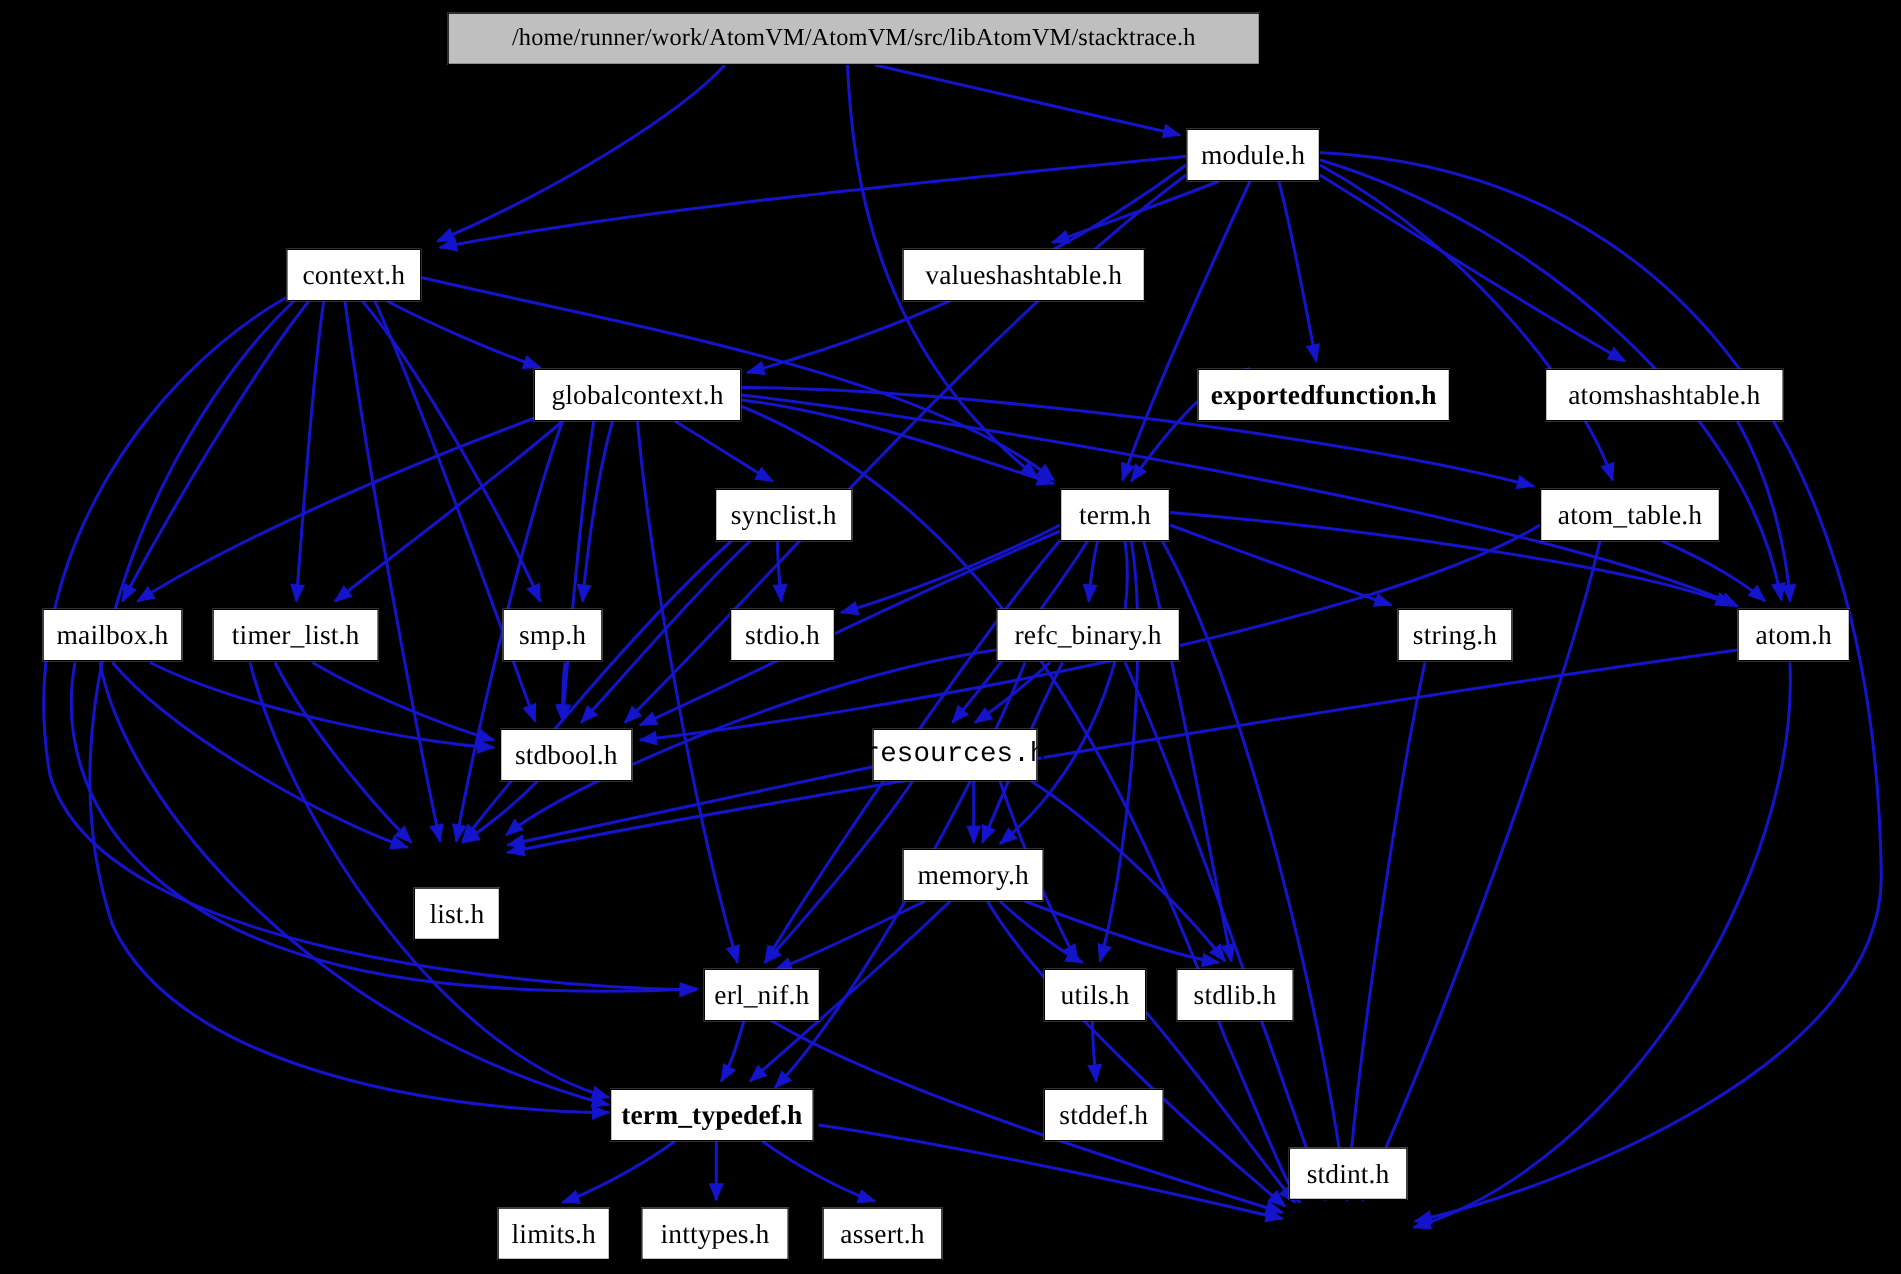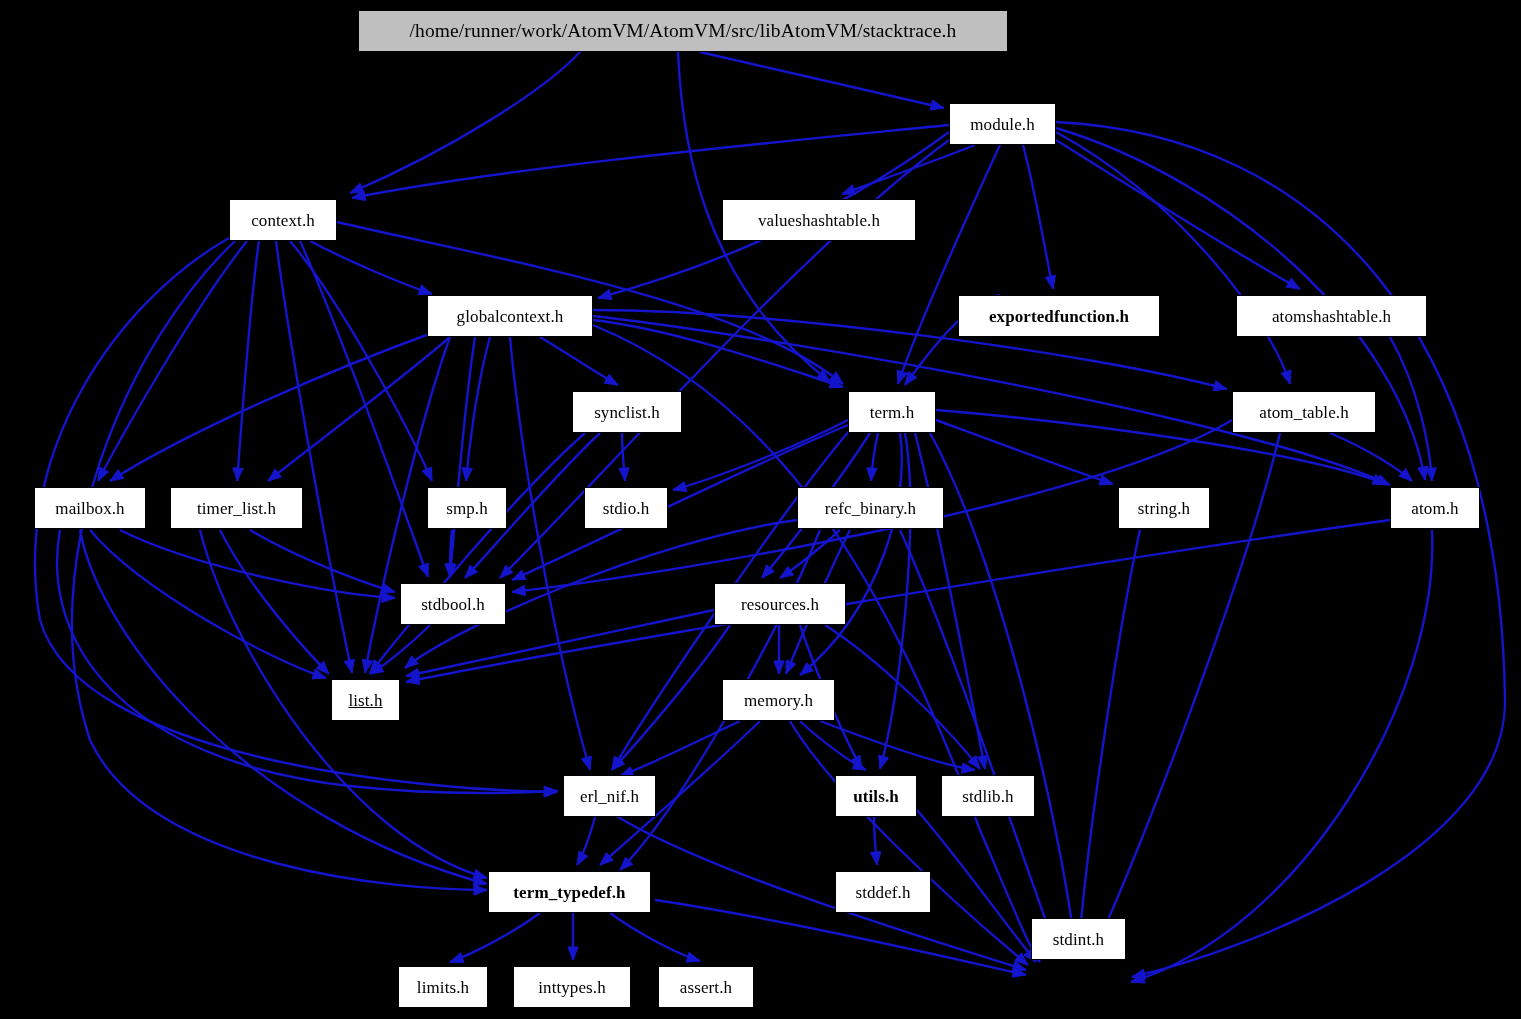--- a/index.html
+++ b/index.html
@@ -38,21 +38,21 @@
   .gnode {
     position: absolute;
     box-sizing: border-box;
     background: #ffffff;
     border: 1px solid #000000;
     color: #000000;
     display: flex;
     align-items: center;
     justify-content: center;
     font-family: "Liberation Serif", "DejaVu Serif", serif;
-    font-size: 17px;
+    font-size: 22px;
     line-height: 1;
     white-space: nowrap;
     letter-spacing: 0.1px;
     z-index: 5;
   }
   .gnode.root {
     background: #bfbfbf;
     border: 1px solid #000000;
     font-size: 19.5px;
   }
@@ -243,31 +243,31 @@
       <div class="gnode" style="left: 229px; top: 199px; width: 108px; height: 42px;">context.h</div>
       <div class="gnode" style="left: 722px; top: 199px; width: 194px; height: 42px;">valueshashtable.h</div>
       <div class="gnode" style="left: 427px; top: 295px; width: 166px; height: 42px;">globalcontext.h</div>
       <div class="gnode" style="left: 958px; top: 295px; width: 202px; height: 42px; font-weight: bold;">exportedfunction.h</div>
       <div class="gnode" style="left: 1236px; top: 295px; width: 191px; height: 42px;">atomshashtable.h</div>
       <div class="gnode" style="left: 572px; top: 391px; width: 110px; height: 42px;">synclist.h</div>
       <div class="gnode" style="left: 848px; top: 391px; width: 88px; height: 42px; text-align: center;">term.h</div>
       <div class="gnode" style="left: 1232px; top: 391px; width: 144px; height: 42px;">atom_table.h</div>
       <div class="gnode" style="left: 34px; top: 487px; width: 112px; height: 42px;">mailbox.h</div>
       <div class="gnode" style="left: 170px; top: 487px; width: 133px; height: 42px; font-family: Liberation Serif, serif;">timer_list.h</div>
-      <div class="gnode" style="left: 427px; top: 487px; width: 80px; height: 42px;">smp.h</div>
+      <div class="gnode" style="left: 402px; top: 487px; width: 80px; height: 42px;">smp.h</div>
       <div class="gnode" style="left: 584px; top: 487px; width: 84px; height: 42px;">stdio.h</div>
       <div class="gnode" style="left: 797px; top: 487px; width: 147px; height: 42px;">refc_binary.h</div>
       <div class="gnode" style="left: 1118px; top: 487px; width: 92px; height: 42px;">string.h</div>
       <div class="gnode" style="left: 1390px; top: 487px; width: 90px; height: 42px;">atom.h</div>
       <div class="gnode" style="left: 400px; top: 583px; width: 106px; height: 42px;">stdbool.h</div>
-      <div class="gnode" style="left: 714px; top: 583px; width: 132px; height: 42px;">resources.h</div>
-      <div class="gnode" style="left: 331px; top: 679px; width: 69px; height: 42px; text-decoration: underline;">list.h</div>
+      <div class="gnode" style="left: 698px; top: 583px; width: 132px; height: 42px; font-family: Liberation Mono, monospace;">resources.h</div>
+      <div class="gnode" style="left: 331px; top: 710px; width: 69px; height: 42px;">list.h</div>
       <div class="gnode" style="left: 722px; top: 679px; width: 113px; height: 42px;">memory.h</div>
       <div class="gnode" style="left: 563px; top: 775px; width: 93px; height: 42px;">erl_nif.h</div>
-      <div class="gnode" style="left: 835px; top: 775px; width: 82px; height: 42px; font-weight: bold;">utils.h</div>
+      <div class="gnode" style="left: 835px; top: 775px; width: 82px; height: 42px;">utils.h</div>
       <div class="gnode" style="left: 941px; top: 775px; width: 94px; height: 42px;">stdlib.h</div>
       <div class="gnode" style="left: 488px; top: 871px; width: 163px; height: 42px; font-weight: bold;">term_typedef.h</div>
       <div class="gnode" style="left: 835px; top: 871px; width: 96px; height: 42px;">stddef.h</div>
       <div class="gnode" style="left: 398px; top: 966px; width: 90px; height: 42px;">limits.h</div>
       <div class="gnode" style="left: 513px; top: 966px; width: 118px; height: 42px;">inttypes.h</div>
       <div class="gnode" style="left: 658px; top: 966px; width: 96px; height: 42px; text-align: right;">assert.h</div>
       <div class="gnode" style="left: 1031px; top: 918px; width: 95px; height: 42px;">stdint.h</div>
     </div>
 </div>
 

